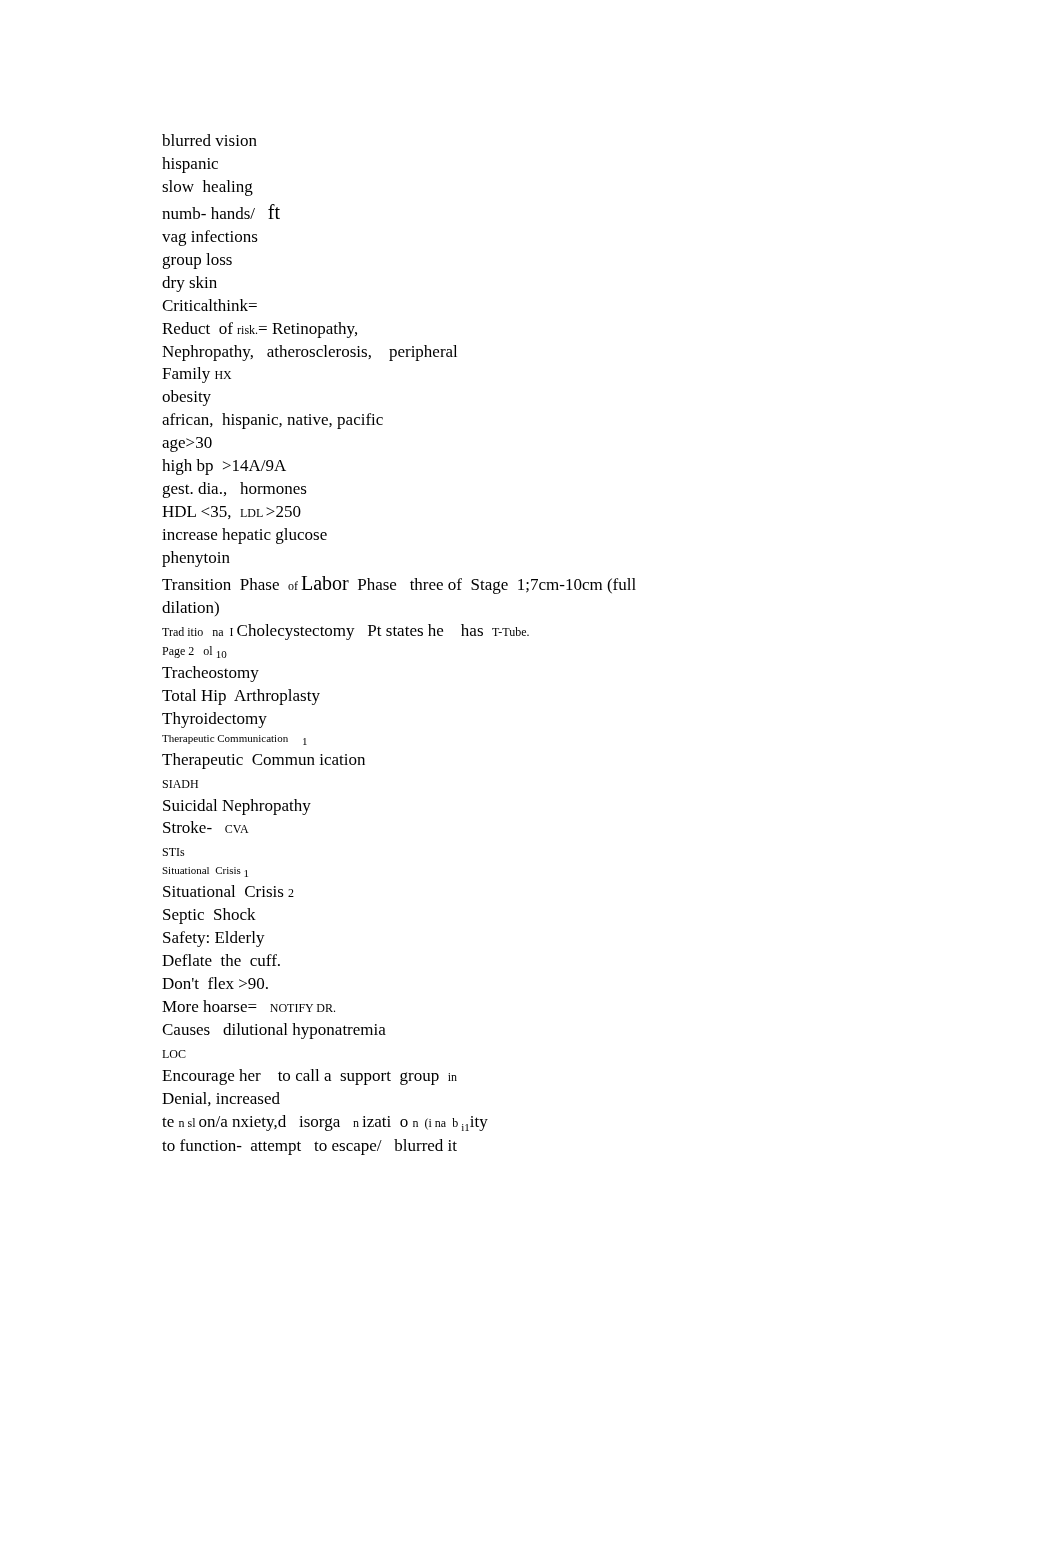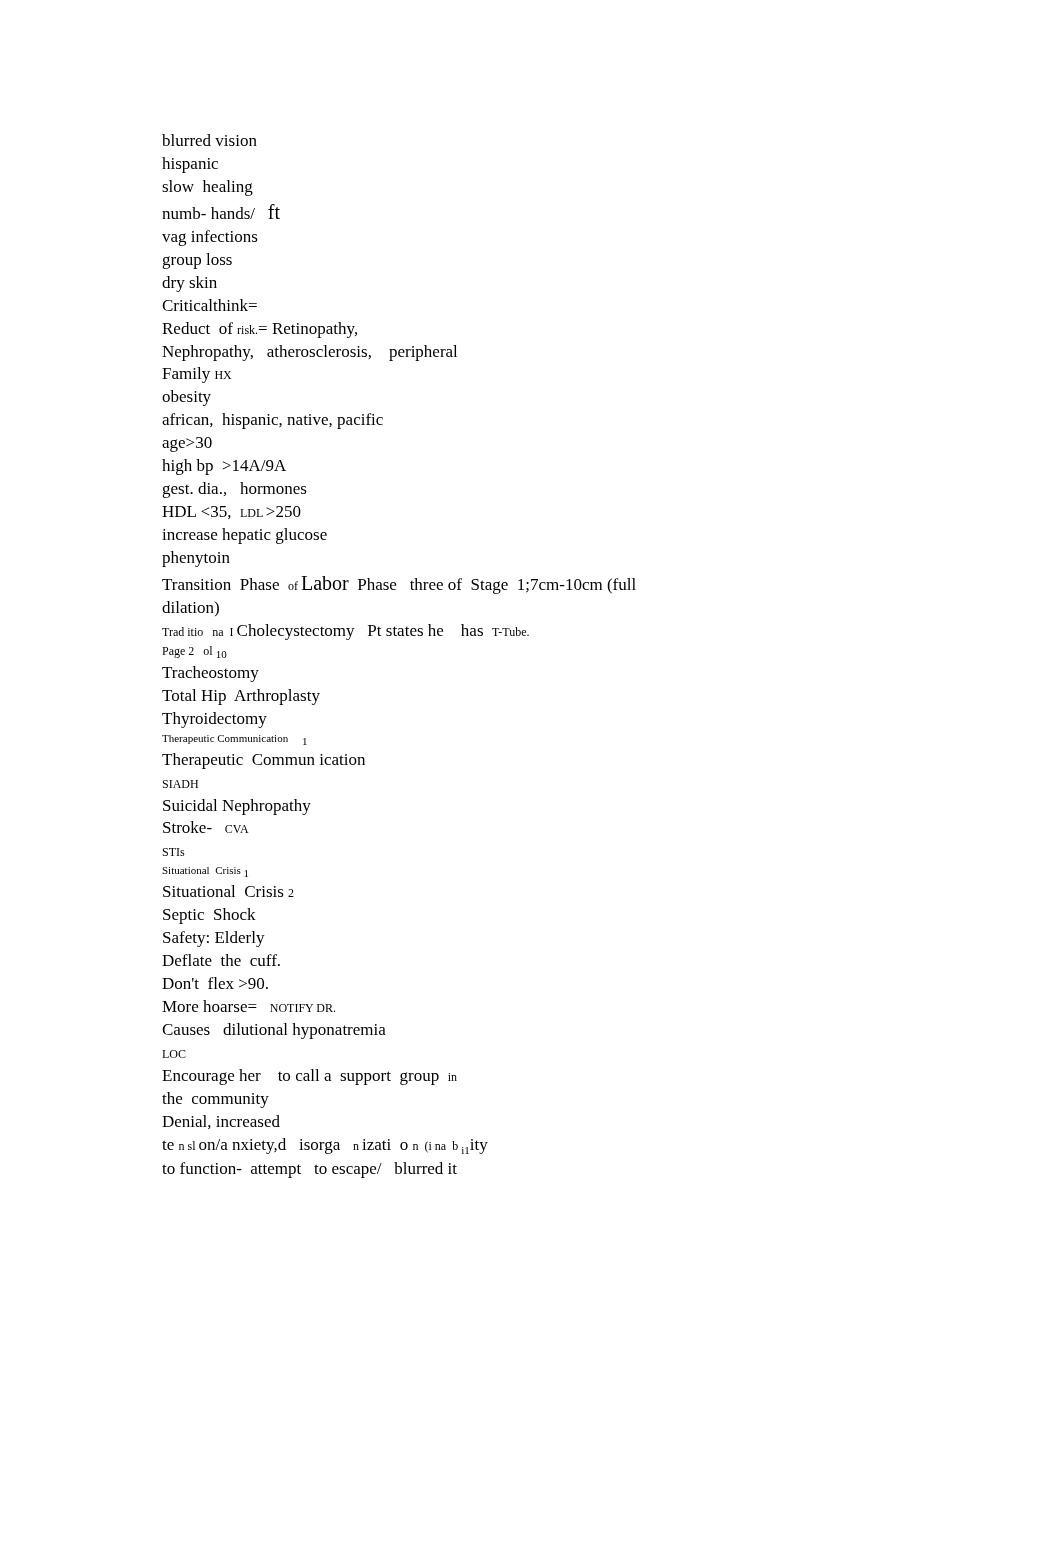--- a/index.html
+++ b/index.html
@@ -222,24 +222,20 @@
     <li class="item">
       <span class="bullet"></span>
       <span class="text"><span class="sm">LOC</span></span>
     </li>
     <li class="item">
       <span class="bullet"></span>
       <span class="text"><span>Encourage her    </span><span>to </span><span>call </span><span>a  </span><span>support  group  </span><span class="sm">in</span></span>
     </li>
     <li class="item">
       <span class="bullet"></span>
-      <span class="text"><span>the  community</span></span>
-    </li>
-    <li class="item">
-      <span class="bullet"></span>
       <span class="text"><span>Denial, increased</span></span>
     </li>
     <li class="item">
       <span class="bullet"></span>
       <span class="text"><span>te </span><span class="xs">n sl </span><span>on/a nxiety,d   isorga   </span><span class="xs">n </span><span>izati  o </span><span class="sm">n  </span><span class="xs">(i na  b </span><span class="sub">i1</span><span>ity</span></span>
     </li>
     <li class="item">
       <span class="bullet"></span>
       <span class="text"><span>to function-  attempt   to </span><span>escape/   </span><span>blurred it</span></span>
     </li>

